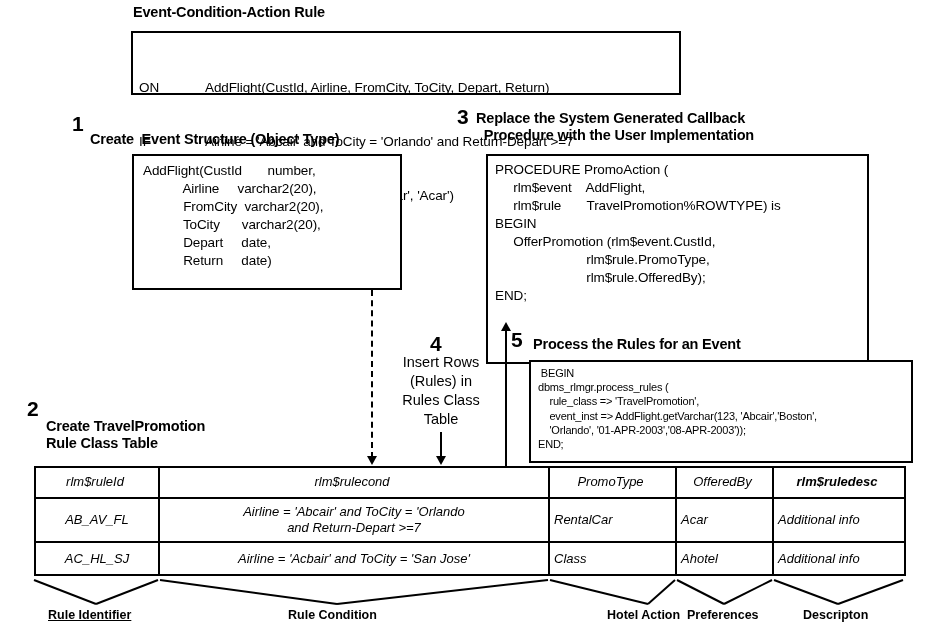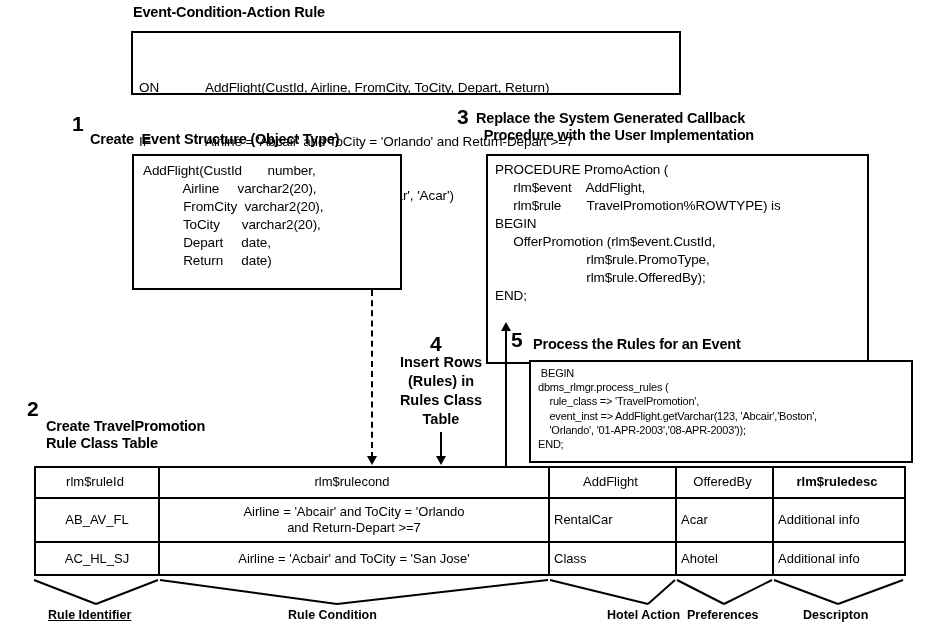--- a/index.html
+++ b/index.html
@@ -55,21 +55,21 @@
   }
   .arrowup{
     position:absolute;width:0;height:0;
     border-left:5px solid transparent;border-right:5px solid transparent;
     border-bottom:9px solid #000;
   }
   .blabel{
     position:absolute;font-weight:bold;font-size:12.5px;white-space:nowrap;
   }
   .step4{
-    position:absolute;text-align:center;font-weight:bold;font-size:14.5px;
+    position:absolute;text-align:center;font-weight:normal;font-size:14.5px;
     line-height:19px;white-space:pre;
   }
 </style>
 </head>
 <body>
 
 <div class="abs hdr" style="left:133px;top:4px;">Event-Condition-Action Rule</div>
 
 <div class="abs box" style="left:131px;top:31px;width:550px;height:64px;">
   <div class="code" style="padding:10px 0 0 6px;">
@@ -139,34 +139,34 @@
 
 <div class="vdash" style="left:371px;top:290px;height:168px;"></div>
 <div class="arrowdown" style="left:367px;top:456px;"></div>
 
 <div class="vline" style="left:440px;top:432px;height:26px;"></div>
 <div class="arrowdown" style="left:436px;top:456px;"></div>
 
 <div class="vline" style="left:505px;top:330px;height:137px;"></div>
 <div class="arrowup" style="left:501px;top:322px;"></div>
 
-<div class="abs" style="left:34px;top:466px;width:870px;height:110px;">
+<div class="abs" style="left:34px;top:466px;width:870px;height:110px;font-style:italic;">
   <table class="ruletbl">
     <colgroup>
       <col style="width:124px;">
       <col style="width:390px;">
       <col style="width:127px;">
       <col style="width:97px;">
       <col style="width:132px;">
     </colgroup>
     <tbody>
       <tr class="hrow" style="height:30px;">
         <td class="c0">rlm$ruleId</td>
         <td class="c1">rlm$rulecond</td>
-        <td class="c0">AddFlight</td>
+        <td class="c0">PromoType</td>
         <td class="c0">OfferedBy</td>
         <td class="c0 bolded">rlm$ruledesc</td>
       </tr>
       <tr style="height:44px;">
         <td class="c0">AB_AV_FL</td>
         <td class="c1" style="white-space:pre;">Airline = 'Abcair' and ToCity = 'Orlando
 and Return-Depart &gt;=7</td>
         <td class="c3">RentalCar</td>
         <td class="c3">Acar</td>
         <td class="c4">Additional info</td>

